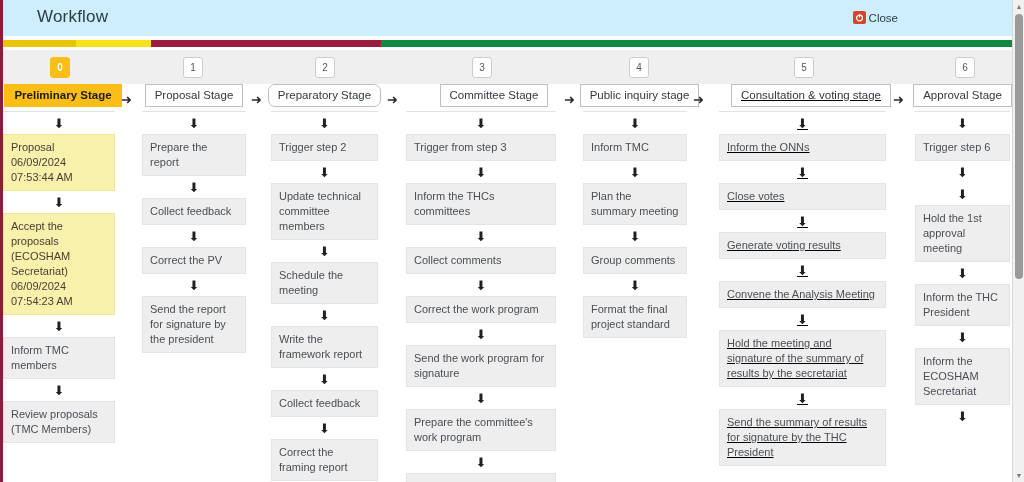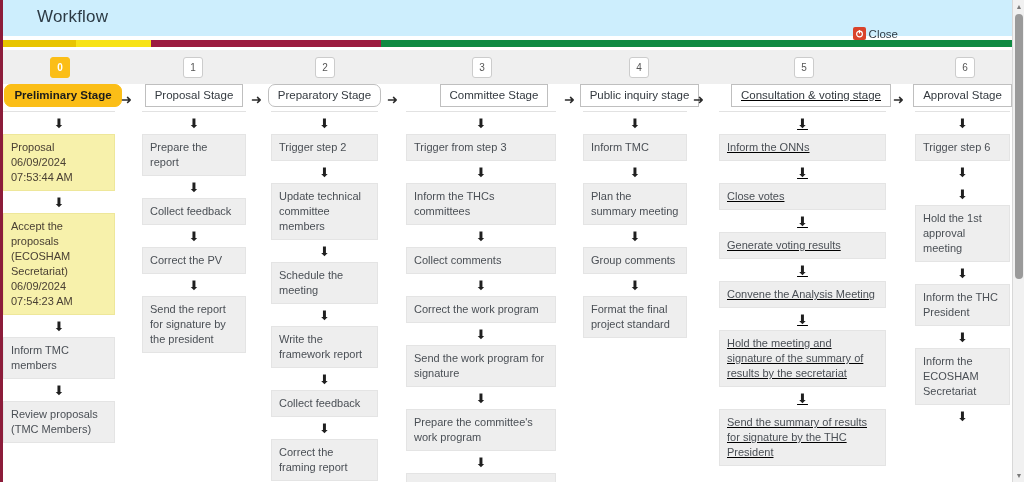--- a/index.html
+++ b/index.html
@@ -43,21 +43,21 @@
     left: 34px;
     top: 7px;
     font-size: 17px;
     color: #2d3b45;
     letter-spacing: .2px;
     white-space: nowrap;
   }
   .close-btn {
     position: absolute;
     right: 114px;
-    top: 27px;
+    top: 11px;
     display: flex;
     align-items: center;
     gap: 3px;
     cursor: pointer;
     user-select: none;
   }
   .close-icon {
     width: 13px; height: 13px;
     background: #d9432b;
     border-radius: 2px;
@@ -143,21 +143,20 @@
     font-size: 11.5px;
     color: #33393f;
     white-space: nowrap;
     cursor: pointer;
   }
   .stage-chip.active {
     background: #fbbe17;
     border-color: #fbbe17;
     color: #1b1b1b;
     font-weight: bold;
-    border-radius: 7px;
   }
   .stage-rule {
     position: absolute;
     left: 0; bottom: 0;
     height: 1px;
     background: #e2e2e2;
     width: 100%;
   }
   .arrow-between {
     position: absolute;

